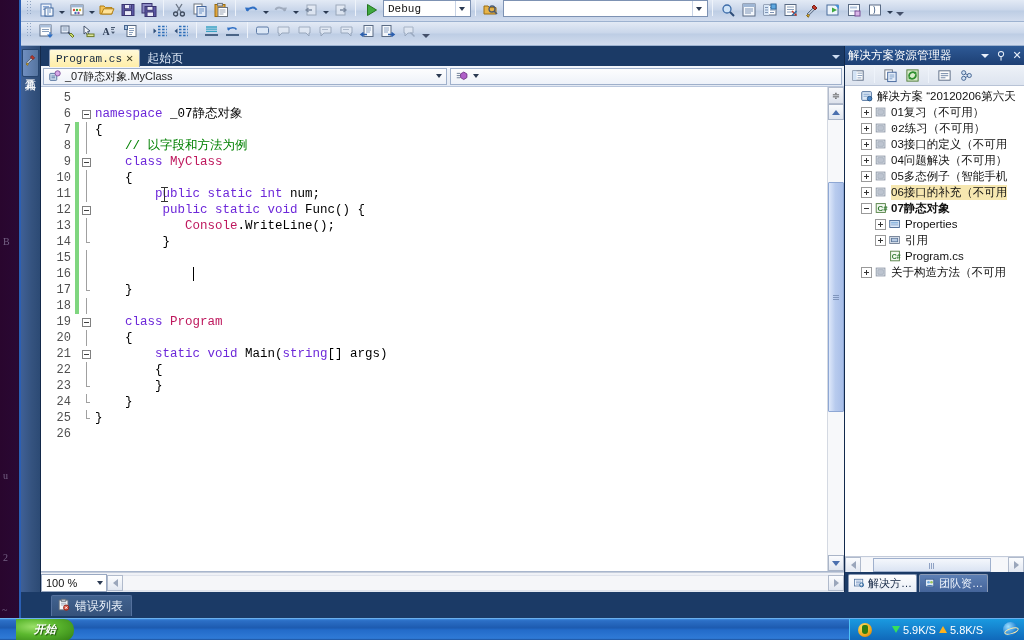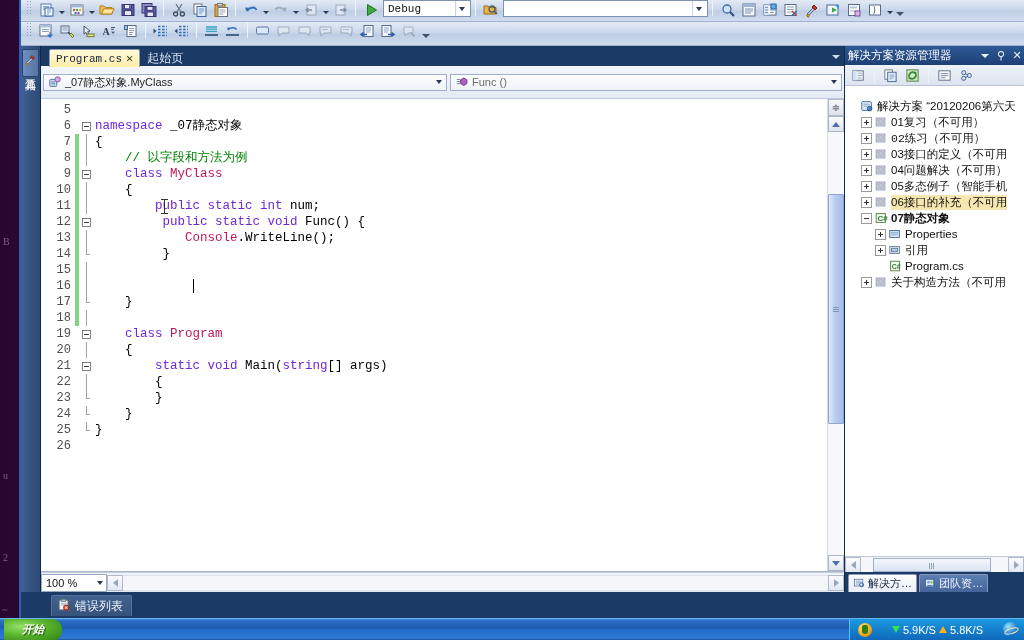--- a/index.html
+++ b/index.html
@@ -115,21 +115,21 @@
   #tabstrip-spacer { flex:1; }
   #tab-menu-arw {
     width:16px; height:18px; display:flex; align-items:center; justify-content:center;
   }
   #tab-menu-arw i { width:0;height:0;border-left:4px solid transparent;border-right:4px solid transparent;border-top:4px solid #cddcf0; }
   
   #navbar-row {
     height:21px; display:flex; flex:none; align-items:center;
     background:linear-gradient(180deg,#f3f6fb,#e4eaf4);
     border-bottom:1px solid #b9c6dc;
-    padding:16px 2px;
+    padding:4px 2px;
   }
   .navcombo {
     height:17px; background:linear-gradient(180deg,#fdfdfe,#eef2f9);
     border:1px solid #9fb0cb; display:flex; align-items:center;
     font-size:11px; color:#1c1c1c; padding-left:2px;
   }
   #nav-type { width:404px; margin-right:3px; }
   #nav-member { flex:1; }
   .navcombo .nv { flex:1; overflow:hidden; white-space:nowrap; padding-left:3px; }
   #nav-member .nv { color:#6b6b6b; }
@@ -248,21 +248,21 @@
   }
   #sol-title .st-text { flex:1; white-space:nowrap; overflow:hidden; }
   .ti-btn { width:14px; height:15px; display:flex; align-items:center; justify-content:center; color:#eaf1fb; font-size:11px; }
   .ti-btn i { width:0;height:0;border-left:4px solid transparent;border-right:4px solid transparent;border-top:4px solid #eaf1fb; }
   #sol-toolbar {
     height:21px; flex:none; display:flex; align-items:center; gap:1px; padding-left:3px;
     background:linear-gradient(180deg,#eef2f8,#dde4ef);
     border-bottom:1px solid #b8c3d6;
   }
   #sol-tree {
-    flex:1; background:#fff; overflow:hidden; padding-top:12px;
+    flex:1; background:#fff; overflow:hidden; padding-top:2px;
     font-size:11.5px; color:#111; position:relative;
   }
   .tnode { height:16px; display:flex; align-items:center; white-space:nowrap; }
   .tnode .expander {
     width:11px; height:11px; border:1px solid #9a9a9a; background:#fff;
     margin-right:2px; position:relative; flex:none;
   }
   .tnode .expander:before {
     content:""; position:absolute; left:2px; top:4px; width:5px; height:1px; background:#333;
   }
@@ -316,21 +316,21 @@
   #status-text { padding-left:36px; flex:1; white-space:nowrap; }
   .status-cell { width:70px; text-align:left; white-space:nowrap; }
   
   #taskbar {
     position:absolute; left:0; bottom:0; width:1024px; height:22px;
     background:linear-gradient(180deg,#3f8be0 0%, #2c6fc6 8%, #1d5bb0 42%, #236bc9 52%, #2f7ad6 92%, #1b4f99 100%);
     display:flex; align-items:center;
     border-top:1px solid #6ab0ef;
   }
   #start-orb {
-    width:58px; height:22px; margin-left:4px;
+    width:58px; height:22px; margin-left:16px;
     background:radial-gradient(ellipse at 30% 35%, #9be06a 0%, #5cb82f 40%, #2f7d12 100%);
     border-radius:0 10px 10px 0; display:flex; align-items:center; justify-content:center;
     color:#fff; font-weight:bold; font-size:11px; font-style:italic;
     text-shadow:1px 1px 1px #1c5208; flex:none;
   }
   #tray {
     margin-left:auto; height:22px; display:flex; align-items:center; gap:20px;
     background:linear-gradient(180deg,#1a9ae0,#0f66b8);
     padding:0 6px 0 8px; border-left:1px solid #4fc1f5;
   }
@@ -761,21 +761,20 @@
               <i></i>
             </span>
         </div>
         <div class="navcombo" id="nav-member">
           <span style="display:flex;align-items:center;padding-left:2px;">
             <svg width="14" height="14" viewBox="0 0 16 16">
               <path d="M2 5h4M2 7.5h4M2 10h4" stroke="#6f7f96" stroke-width="1.1"></path>
               <path d="M10 3.5l3.6 2.1v4.2L10 12l-3.6-2.2V5.6z" fill="#b060c8" stroke="#6d2f84"></path>
             </svg>
           </span>
-          <span class="nv">Func ()</span>
           <span class="narw">
               <i></i>
             </span>
         </div>
       </div>
 
       <div id="editor-area">
         <div id="code-wrap">
           <div id="gutter-num">
               <div>5</div>

